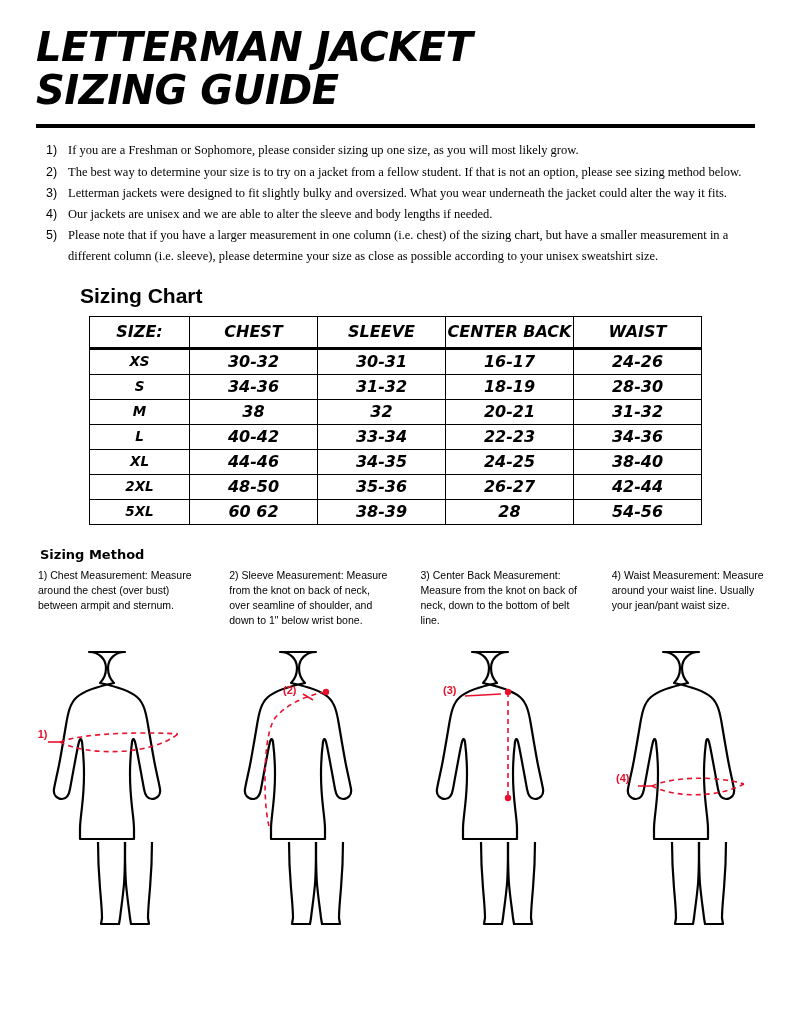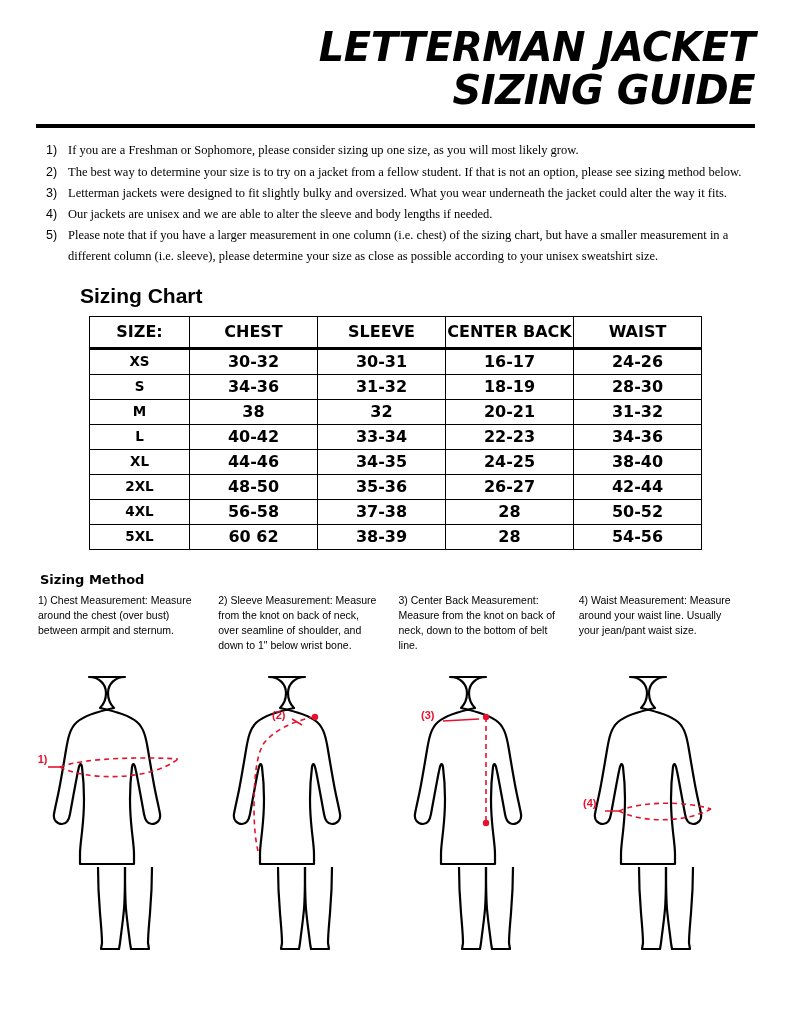--- a/index.html
+++ b/index.html
@@ -17,21 +17,21 @@
   }
   .page {
     width: 791px;
     height: 1024px;
     position: relative;
     box-sizing: border-box;
     padding: 0 36px;
   }
   
   .title-block {
-    text-align: right;
+    text-align: left;
     padding-top: 26px;
   }
   .title-line {
     font-family: "DejaVu Sans", sans-serif;
     font-weight: bold;
     font-style: italic;
     font-size: 40px;
     letter-spacing: -0.5px;
     line-height: 1.08;
     white-space: nowrap;
@@ -64,20 +64,21 @@
     font-family: Liberation Sans, sans-serif;
     font-weight: bold;
     font-size: 21px;
     margin: 18px 0 8px 44px;
   }
   table.sizing {
     border-collapse: collapse;
     margin: 0 auto;
     width: 612px;
     table-layout: fixed;
+    font-style: italic;
   }
   table.sizing th, table.sizing td {
     border: 1.5px solid #000;
     text-align: center;
     font-family: "DejaVu Sans", sans-serif;
     font-weight: bold;
   }
   table.sizing th {
     font-size: 16px;
     padding: 5px 0 6px 0;
@@ -100,21 +101,21 @@
 
   
   .method-head {
     font-family: "DejaVu Sans", sans-serif;
     font-weight: bold;
     font-size: 13px;
     margin: 22px 0 6px 4px;
   }
   .method-row {
     display: flex;
-    gap: 1px;
+    gap: 12px;
     padding-left: 2px;
   }
   .method-col {
     width: 25%;
     box-sizing: border-box;
     padding-right: 16px;
   }
   .method-text {
     font-size: 10.5px;
     line-height: 1.42;
@@ -215,27 +216,20 @@
         <td>38-40</td>
       </tr>
       <tr>
         <td class="size-cell">2XL</td>
         <td>48-50</td>
         <td>35-36</td>
         <td>26-27</td>
         <td>42-44</td>
       </tr>
       <tr>
-        <td class="size-cell">4XL</td>
-        <td>56-58</td>
-        <td>37-38</td>
-        <td>28</td>
-        <td>50-52</td>
-      </tr>
-      <tr>
         <td class="size-cell">5XL</td>
         <td>60  62</td>
         <td>38-39</td>
         <td>28</td>
         <td>54-56</td>
       </tr>
     </tbody>
   </table>
 
   <div class="method-head">Sizing Method</div>

